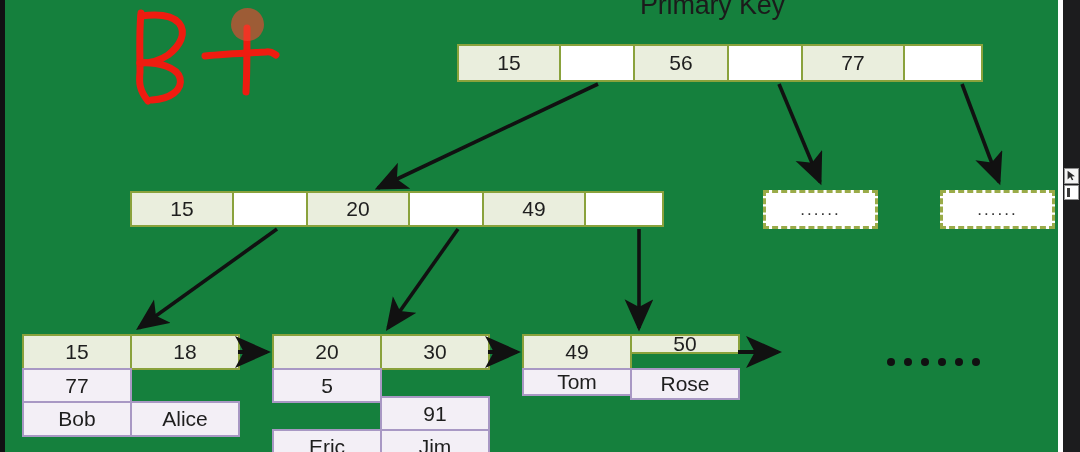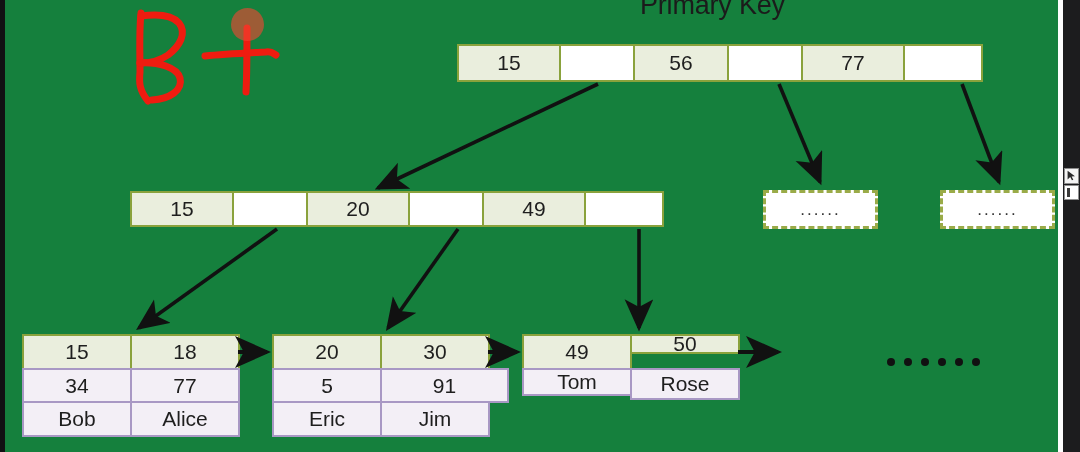--- a/index.html
+++ b/index.html
@@ -198,37 +198,36 @@
 
   <div class="stub" style="left:763px; top:190px; width:115px; height:39px;">......</div>
   <div class="stub" style="left:940px; top:190px; width:115px; height:39px;">......</div>
 
   <div class="leaf" style="left:22px; top:334px;">
     <div class="leaf-row keys">
       <div class="leaf-cell" style="width:110px; height:36px;">15</div>
       <div class="leaf-cell" style="width:110px; height:36px;text-align:center;">18</div>
     </div>
     <div class="leaf-row vals">
-      <div class="leaf-cell" style="width:110px; height:35px;">34</div>
       <div class="leaf-cell" style="width:110px; height:35px;">77</div>
     </div>
     <div class="leaf-row names">
       <div class="leaf-cell" style="width:110px; height:36px;">Bob</div>
       <div class="leaf-cell" style="width:110px; height:36px;">Alice</div>
     </div>
   </div>
 
   <div class="leaf" style="left:272px; top:334px;">
     <div class="leaf-row keys">
       <div class="leaf-cell" style="width:110px; height:36px;">20</div>
       <div class="leaf-cell" style="width:110px; height:36px;">30</div>
     </div>
     <div class="leaf-row vals">
       <div class="leaf-cell" style="width:110px; height:35px;">5</div>
-      <div class="leaf-cell" style="width:129px; height:35px;">91</div>
+      <div class="leaf-cell" style="width:110px; height:35px;margin-top:28px;">91</div>
     </div>
     <div class="leaf-row names">
       <div class="leaf-cell" style="width:110px; height:36px;">Eric</div>
       <div class="leaf-cell" style="width:110px; height:36px;">Jim</div>
     </div>
   </div>
 
   <div class="leaf" style="left:522px; top:334px;">
     <div class="leaf-row keys">
       <div class="leaf-cell" style="width:110px; height:36px;">49</div>

